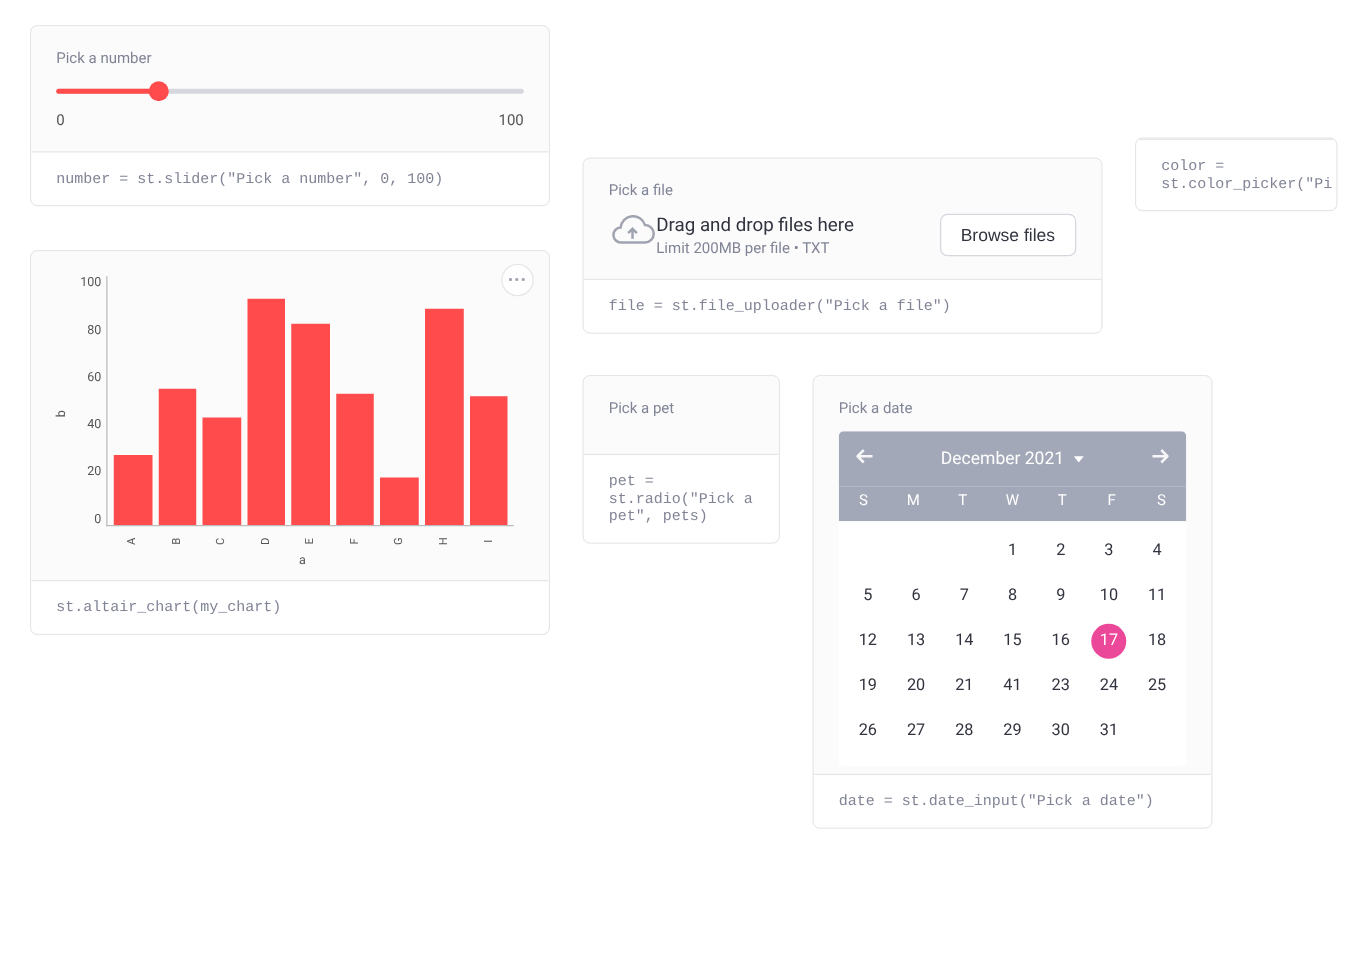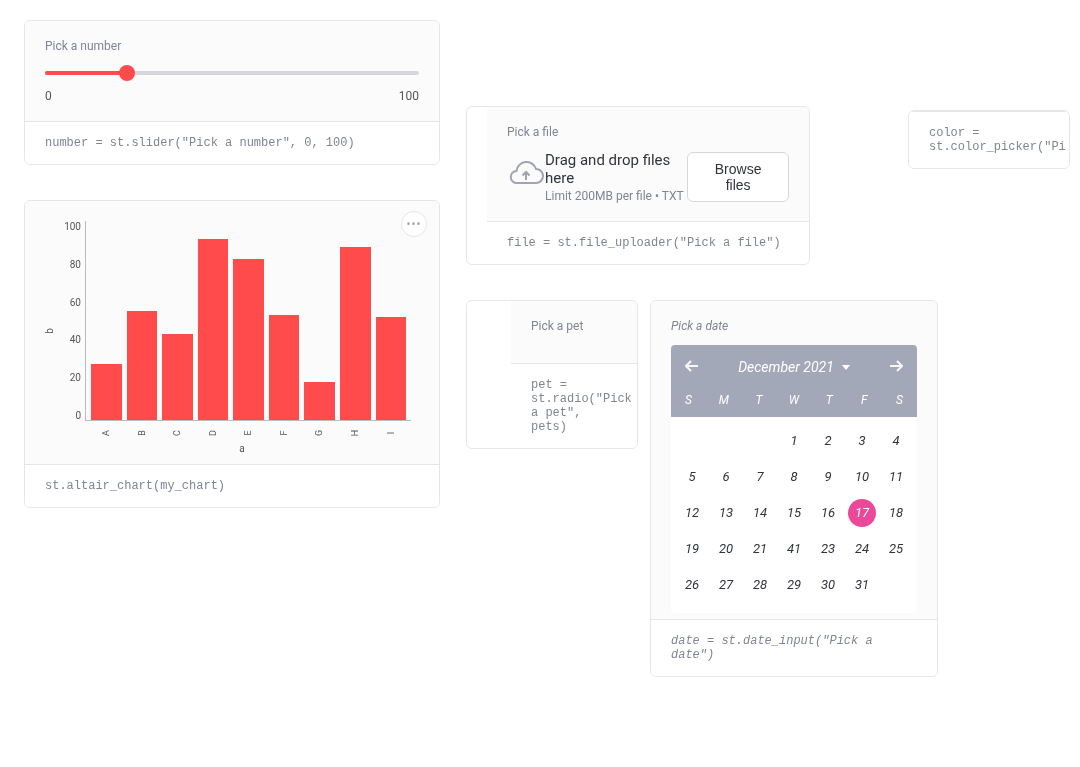--- a/index.html
+++ b/index.html
@@ -112,21 +112,21 @@
   .x-labels span {
     flex: 1; text-align: center; font-size: 9px; color: #555;
     transform: rotate(-90deg);
   }
   .x-axis-label {
     text-align: center; font-size: 10px; color: #555;
     margin-top: 2px; margin-left: 20px;
   }
 
   
-  #file-card { left: 466px; top: 106px; width: 344px; padding-left: 20px; }
+  #file-card { left: 466px; top: 126px; width: 416px; }
   .file-drop {
     display: flex; align-items: center; 
   }
   .cloud-icon { color: #a0a4b0; flex-shrink: 0; }
   .file-text-main { font-size: 15px; color: #31333f; }
   .file-text-sub { font-size: 12px; color: #808495; margin-top: 2px; }
   .browse-btn {
     margin-left: auto;
     padding: 8px 16px;
     border: 1px solid #d5d7dd;
@@ -138,38 +138,38 @@
 
   
   #color-card { left: 908px; top: 110px; width: 162px; }
   .color-swatch {
     width: 40px; height: 40px;
     border-radius: 6px;
     box-shadow: 0 0 0 1px rgba(0,0,0,0.08), 0 0 6px rgba(255,75,75,0.35);
   }
 
   
-  #pet-card { left: 466px; top: 300px; width: 172px; padding-left: 44px; }
+  #pet-card { left: 466px; top: 300px; width: 158px; }
   .radio-row {
     display: flex; align-items: center; gap: 10px;
     margin: 6px 0; font-size: 15px; color: #31333f;
     cursor: pointer;
   }
   .radio {
     width: 18px; height: 18px; border-radius: 50%;
     border: 2px solid #a0a4b0; position: relative; flex-shrink: 0;
   }
   .radio.selected { border-color: #ff4b4b; }
   .radio.selected::after {
     content: ""; position: absolute; inset: 3px;
     background: #ff4b4b; border-radius: 50%;
   }
 
   
-  #date-card { left: 650px; top: 300px; width: 288px; font-style: italic; }
+  #date-card { left: 650px; top: 300px; width: 320px; }
   #date-card .card-body { padding: 18px 20px 6px; }
   .cal {
     border-radius: 4px; overflow: hidden;
     margin-top: 4px;
   }
   .cal-header {
     background: #a3a8b8; color: #fff;
     padding: 12px 10px;
     display: flex; align-items: center; justify-content: space-between;
   }

